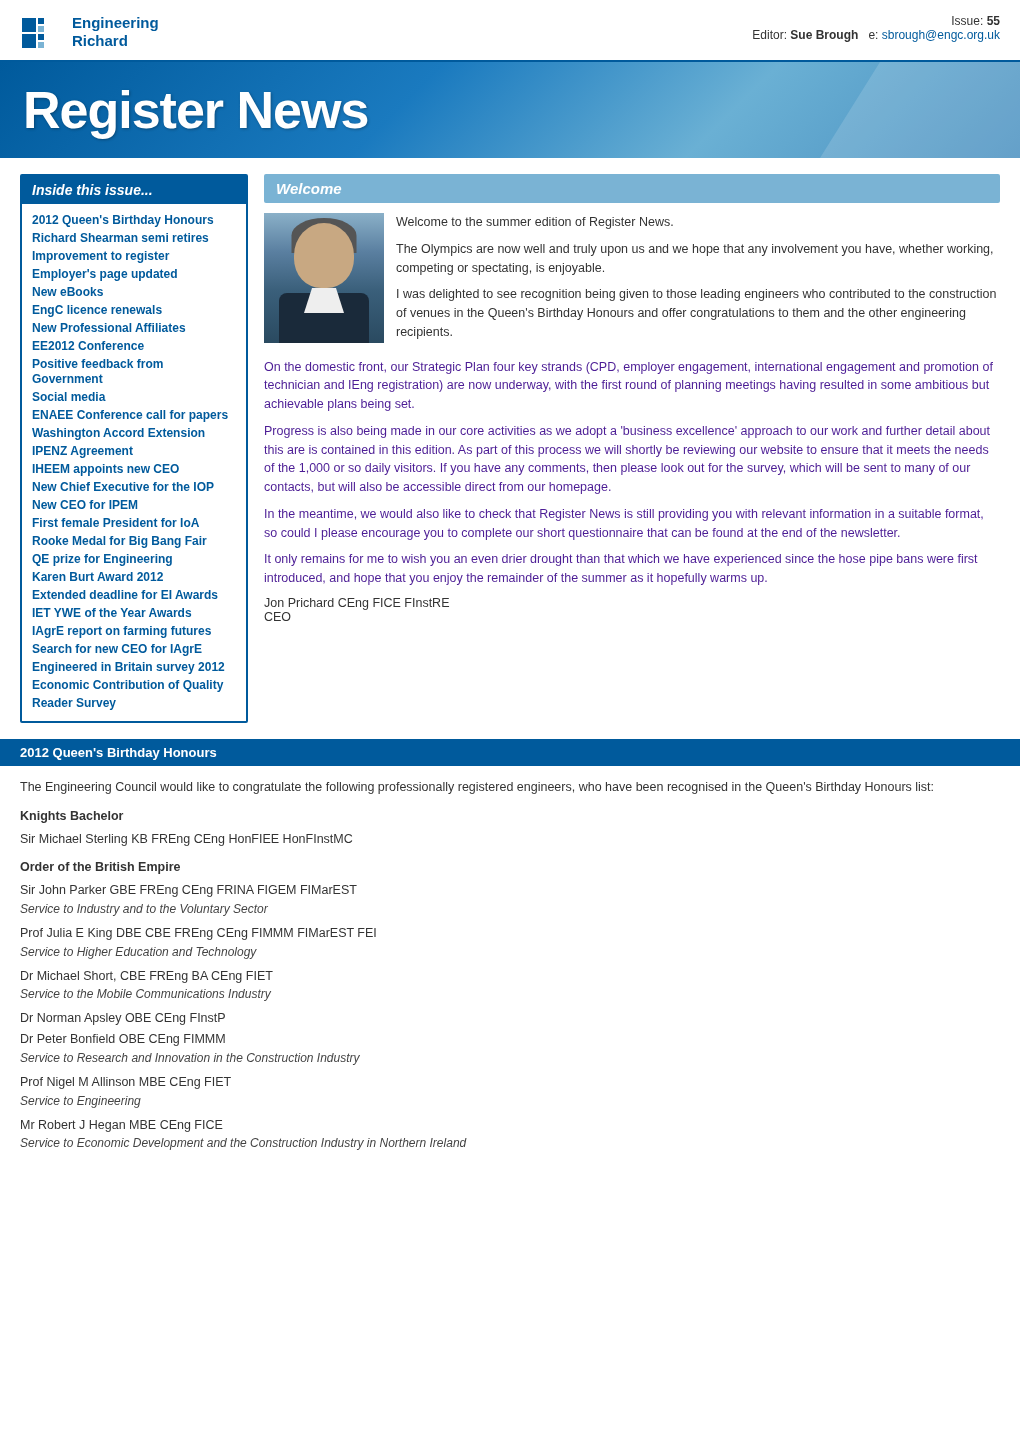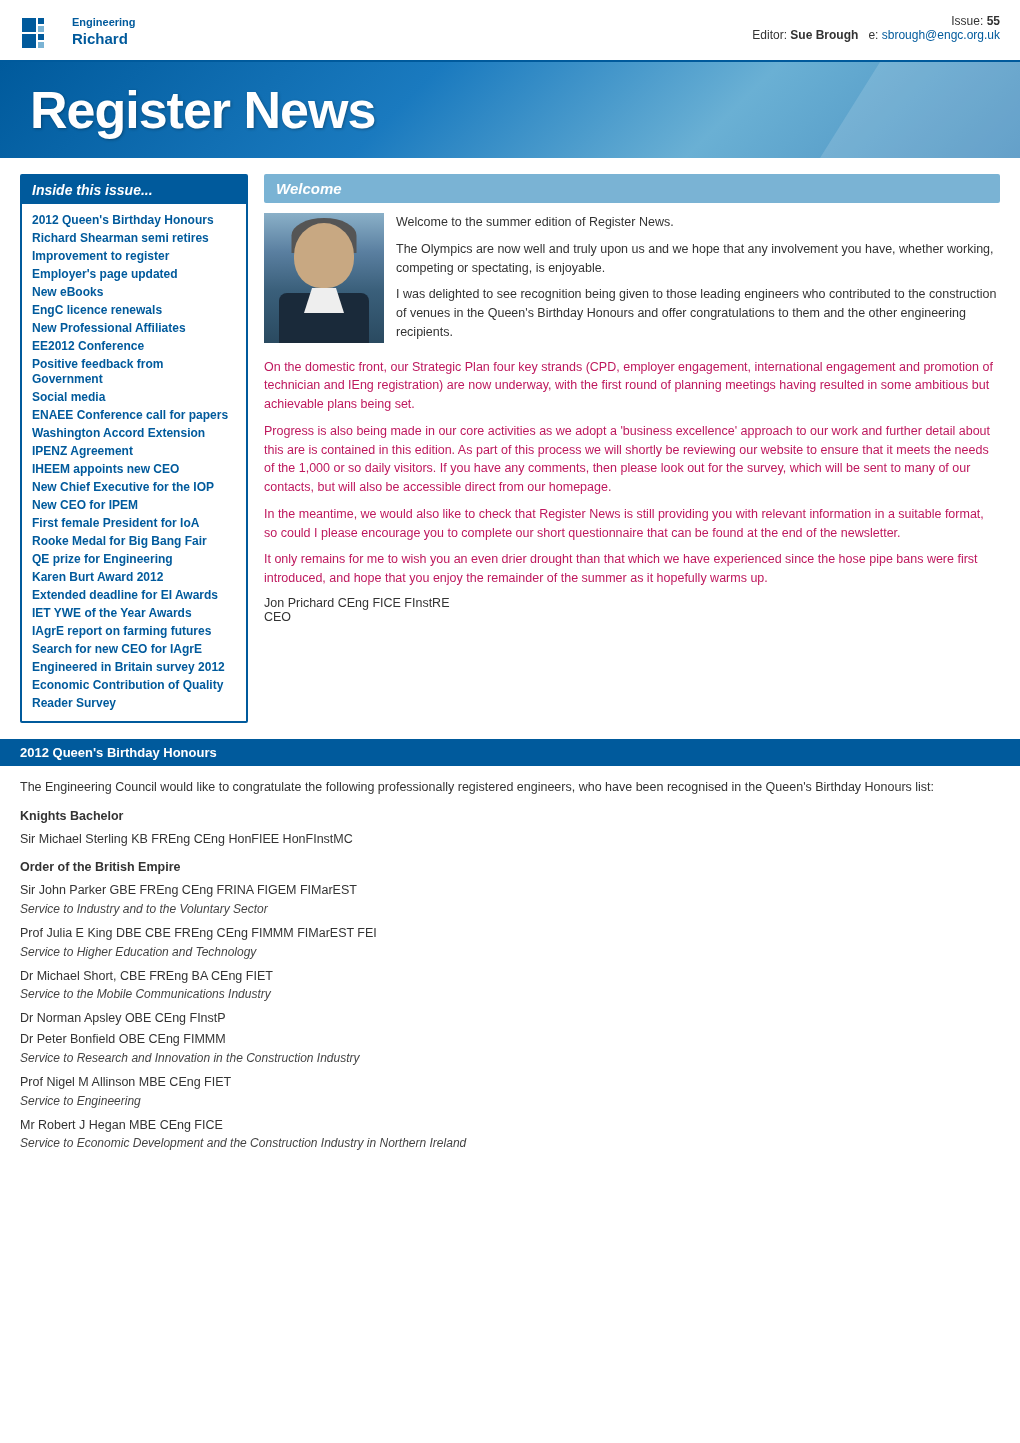--- a/index.html
+++ b/index.html
@@ -27,21 +27,21 @@
     .logo-icon {
       width: 44px;
       height: 44px;
     }
     .logo-text {
       display: flex;
       flex-direction: column;
       line-height: 1.2;
     }
     .logo-text span:first-child {
-      font-size: 11px;
+      font-size: 15px;
       font-weight: bold;
       color: #005a9c;
     }
     .logo-text span:last-child {
       font-size: 15px;
       font-weight: bold;
       color: #005a9c;
     }
     .header-right {
       text-align: right;
@@ -53,21 +53,21 @@
       font-weight: bold;
     }
     .header-right a {
       color: #005a9c;
       text-decoration: none;
     }
 
     
     .banner {
       background: linear-gradient(135deg, #005a9c 0%, #1a7abf 40%, #6ab0d4 70%, #4a90c0 100%);
-      padding: 18px 30px;
+      padding: 18px 23px;
       position: relative;
       overflow: hidden;
       min-height: 90px;
       display: flex;
       align-items: center;
     }
     .banner-title {
       font-size: 52px;
       font-weight: bold;
       color: #fff;
@@ -196,21 +196,21 @@
       line-height: 1.5;
       color: #333;
     }
     .welcome-text p {
       margin-bottom: 8px;
     }
     .welcome-full-text {
       margin-top: 8px;
       font-size: 12.5px;
       line-height: 1.5;
-      color: #be185d;
+      color: #4c1d95;
     }
     .welcome-full-text p {
       margin-bottom: 8px;
     }
     .welcome-signature {
       margin-top: 8px;
       font-size: 12.5px;
     }
 
     

